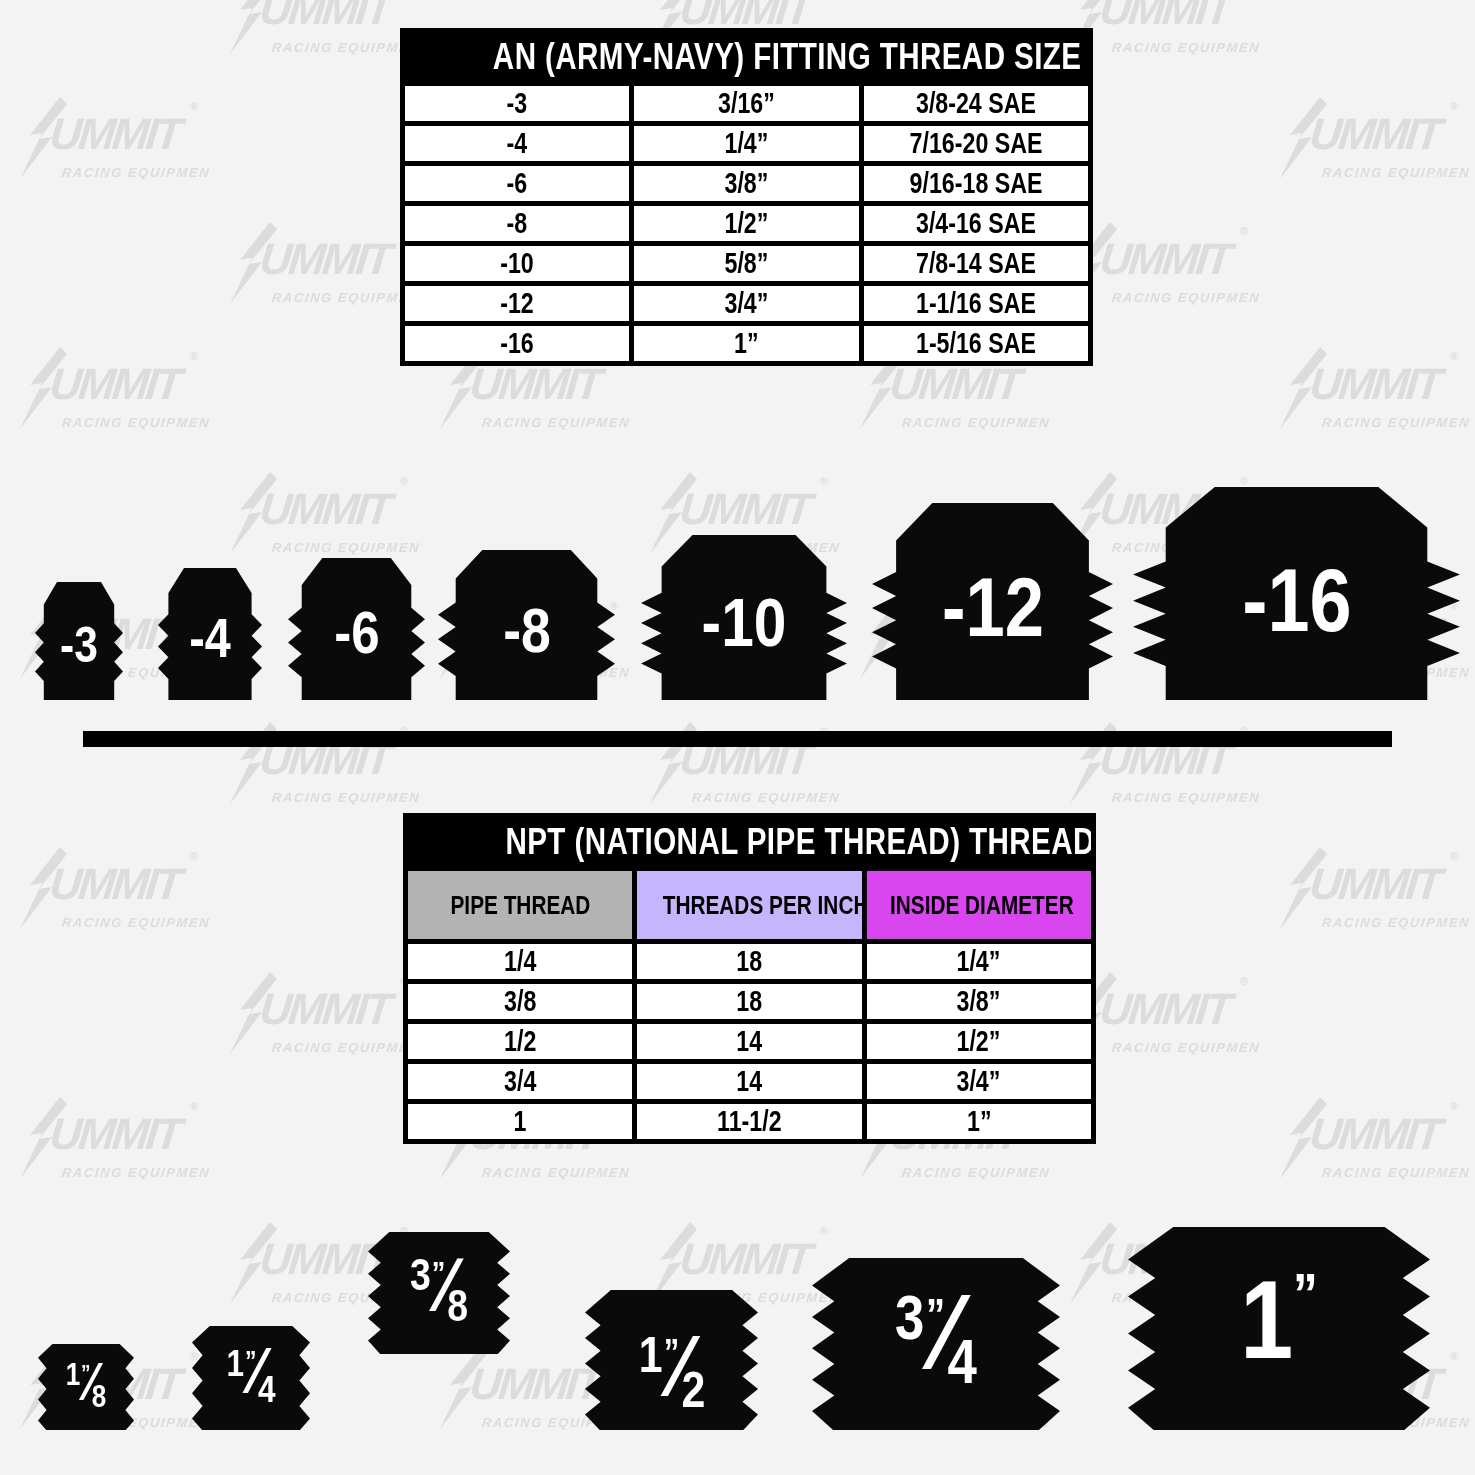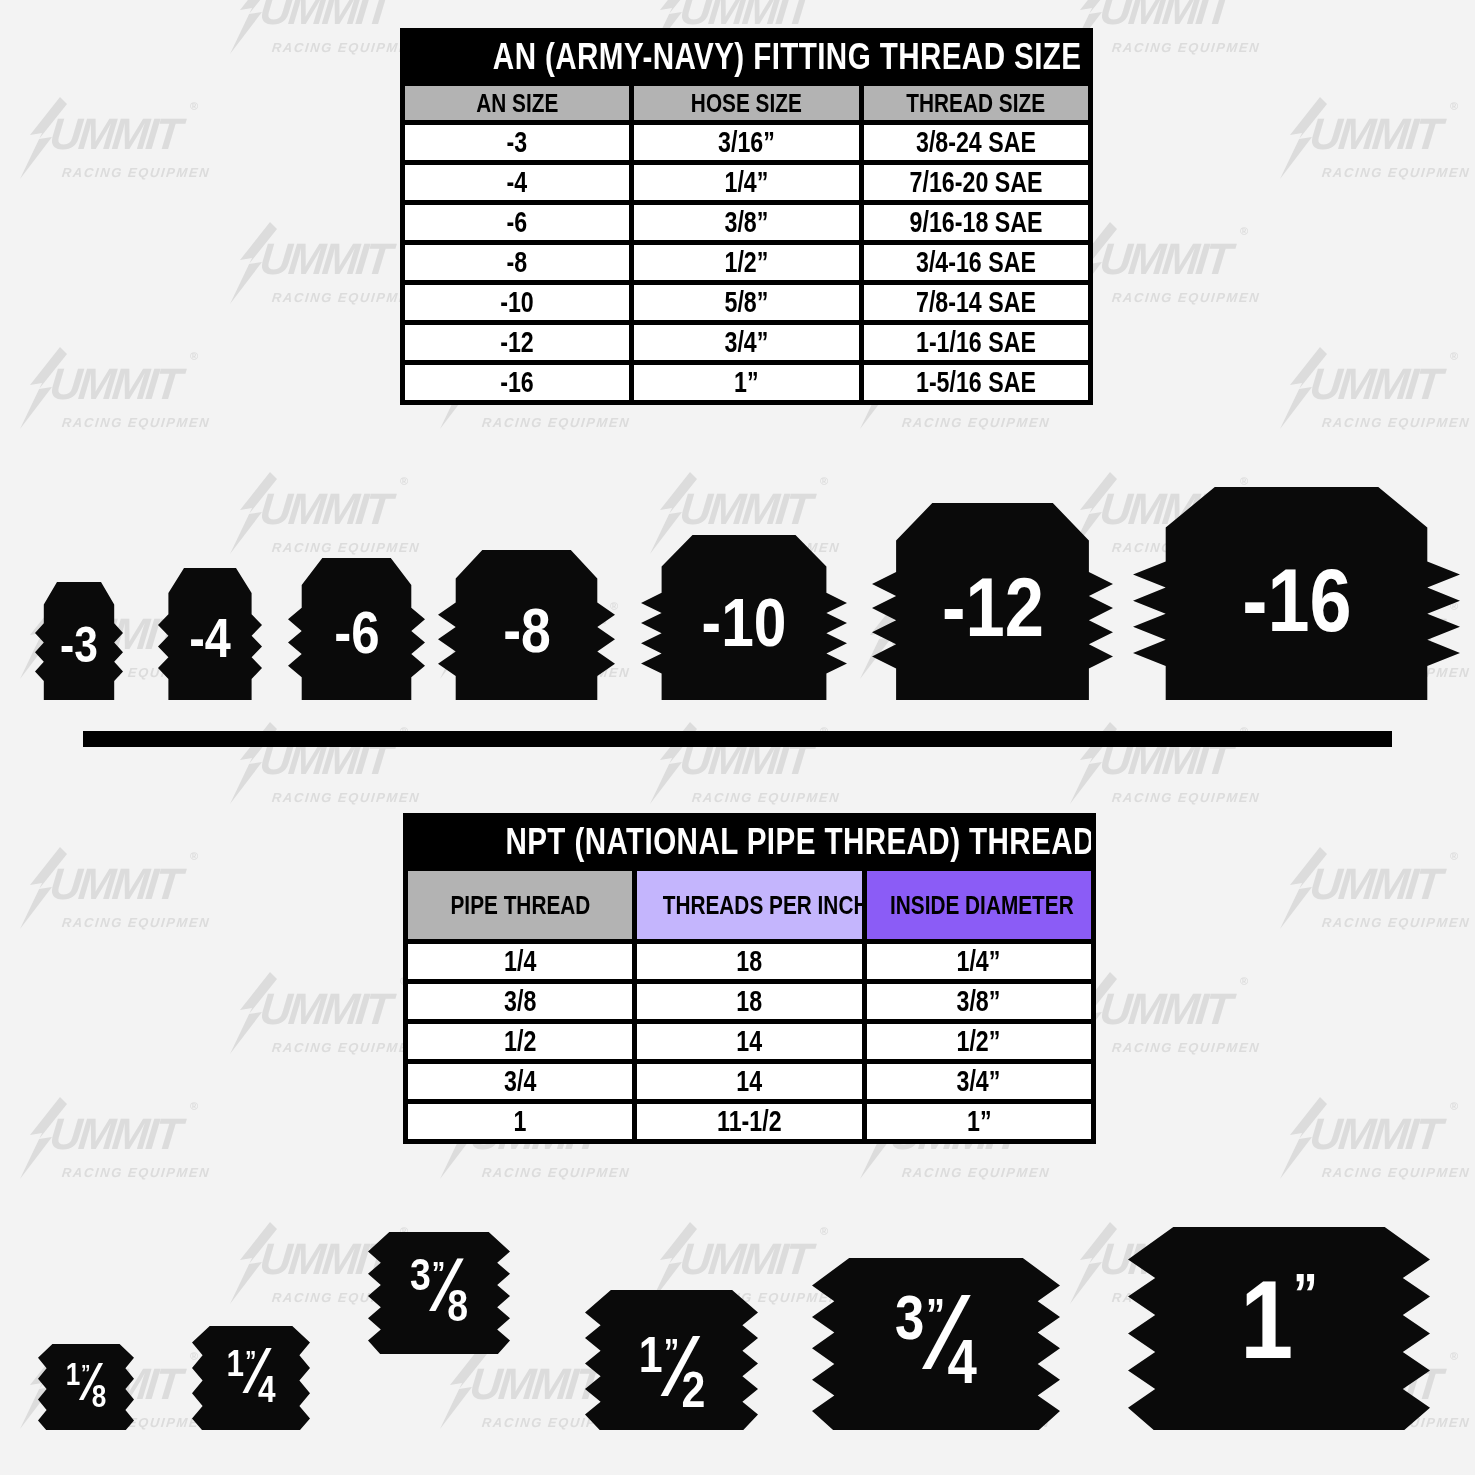--- a/index.html
+++ b/index.html
@@ -387,31 +387,20 @@
         </svg></div>
     </div>
 
   <table class="chart" id="an-table" style="left:400px;top:28px;width:693px;">
     <tbody>
       <tr>
         <td class="t-title" colspan="3" style="background:#000;">
           <span class="ct title-txt">AN (ARMY-NAVY) FITTING THREAD SIZE CHART</span>
         </td>
       </tr>
-      <tr>
-        <td class="t-head" style="background:#b3b3b3;">
-          <span class="ct head-txt">AN SIZE</span>
-        </td>
-        <td class="t-head" style="background:#b3b3b3;">
-          <span class="ct head-txt">HOSE SIZE</span>
-        </td>
-        <td class="t-head" style="background:#b3b3b3;">
-          <span class="ct head-txt">THREAD SIZE</span>
-        </td>
-      </tr>
     </tbody>
     <tbody id="an-table-body">
         <tr>
           <td class="t-cell"><span class="ct cell-txt">-3</span></td>
           <td class="t-cell"><span class="ct cell-txt">3/16”</span></td>
           <td class="t-cell"><span class="ct cell-txt">3/8-24 SAE</span></td>
         </tr>
         <tr>
           <td class="t-cell"><span class="ct cell-txt">-4</span></td>
           <td class="t-cell"><span class="ct cell-txt">1/4”</span></td>
@@ -454,21 +443,21 @@
           <span class="ct title-txt">NPT (NATIONAL PIPE THREAD) THREAD SIZE CHART</span>
         </td>
       </tr>
       <tr>
         <td class="t-head" style="background:#b3b3b3;">
           <span class="ct head-txt">PIPE THREAD</span>
         </td>
         <td class="t-head" style="background:#c4b5fd;">
           <span class="ct head-txt">THREADS PER INCH</span>
         </td>
-        <td class="t-head" style="background:#8b5cf6;">
+        <td class="t-head" style="background:#d946ef;">
           <span class="ct head-txt">INSIDE DIAMETER</span>
         </td>
       </tr>
     </tbody>
     <tbody id="npt-table-body">
         <tr>
           <td class="t-cell"><span class="ct cell-txt">1/4</span></td>
           <td class="t-cell"><span class="ct cell-txt">18</span></td>
           <td class="t-cell"><span class="ct cell-txt">1/4”</span></td>
         </tr>

